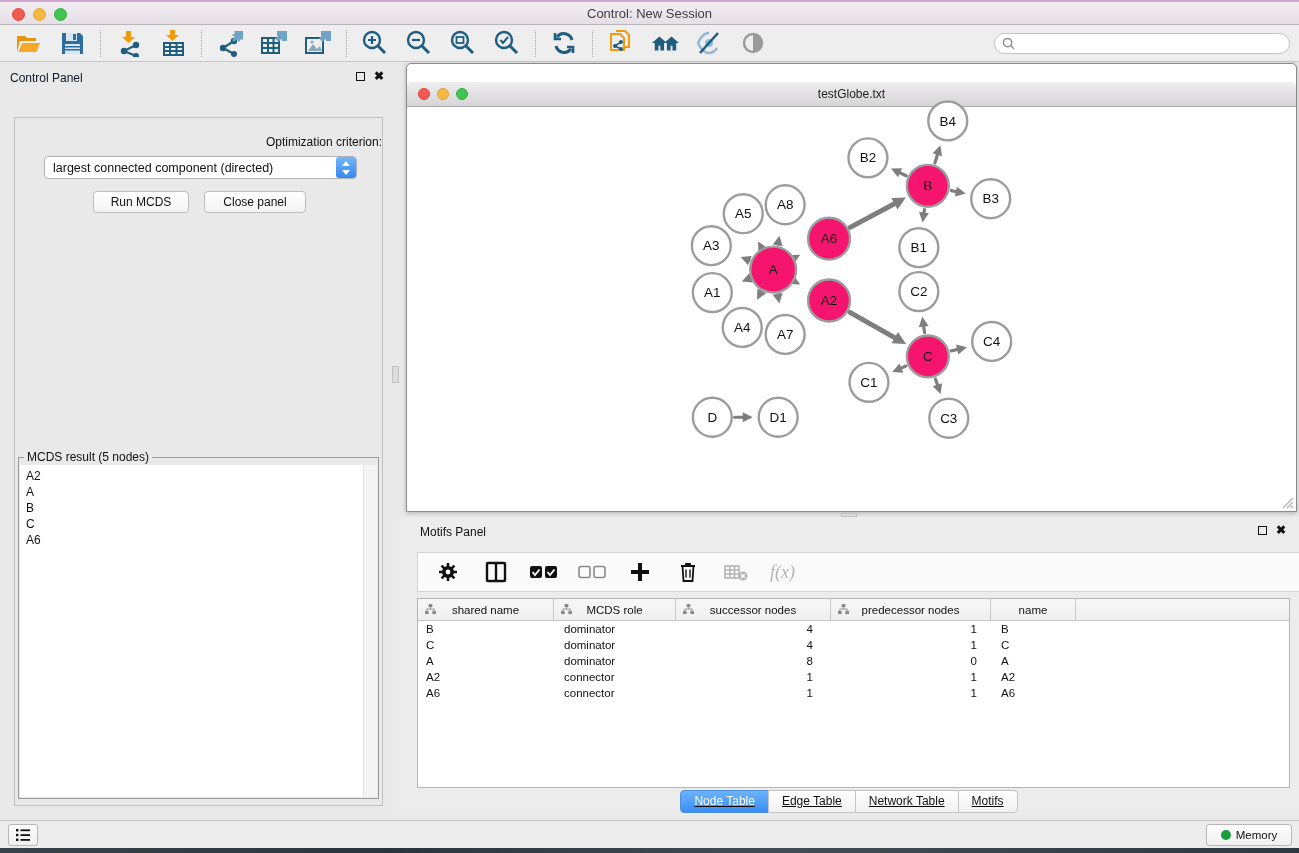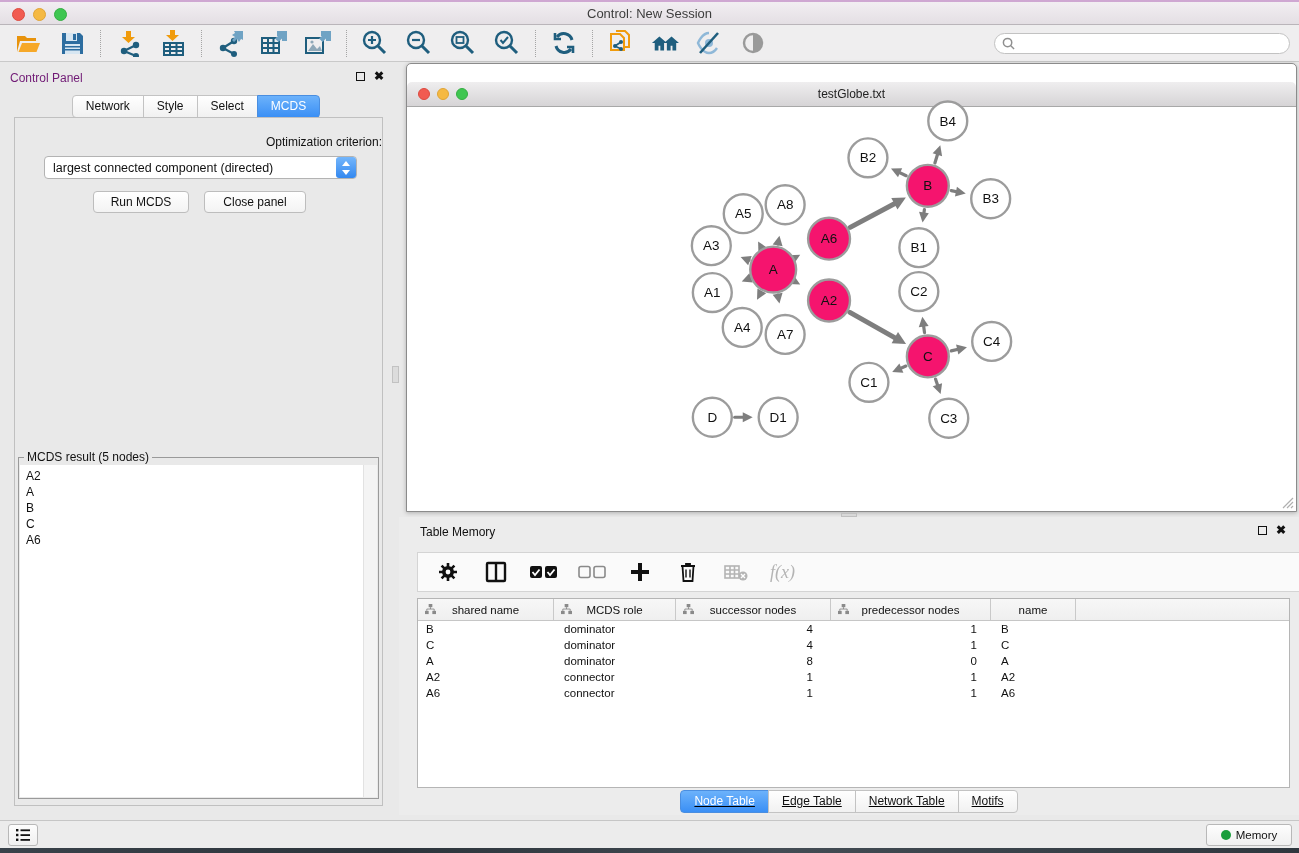--- a/index.html
+++ b/index.html
@@ -20,21 +20,21 @@
   .toolbar{position:absolute;top:25px;left:0;right:0;height:37px;background:#efeeef;
     border-bottom:1px solid #c9c9c9;display:flex;align-items:center;box-sizing:border-box;}
   .tb-group{display:flex;align-items:center;gap:16px;padding:0 14px;}
   .tb-sep{width:0;height:27px;border-left:1px dotted #a5a5a5;}
   .tb-icon{width:28px;height:28px;display:flex;align-items:center;justify-content:center;}
   .search{margin-left:auto;margin-right:9px;width:296px;height:21px;border:1px solid #c2c2c2;
     border-radius:11px;background:#fff;display:flex;align-items:center;padding-left:7px;box-sizing:border-box;}
   .search input{border:none;outline:none;flex:1;font-size:12px;background:transparent;margin-left:4px;}
   
   .control-panel{position:absolute;left:0;top:62px;width:392px;height:758px;background:#e9e9e9;}
-  .cp-title{position:absolute;left:10px;top:9px;font-size:12px;color:#701a75;}
+  .cp-title{position:absolute;left:10px;top:9px;font-size:12px;color:#0f172a;}
   .win-btns{position:absolute;right:8px;top:9px;display:flex;gap:9px;align-items:center;}
   .float-btn{width:9px;height:9px;border:1.5px solid #111;box-sizing:border-box;display:inline-block;}
   .close-btn{font-size:12px;font-weight:bold;color:#111;line-height:10px;}
   .seg-tabs{display:flex;justify-content:center;}
   .cp-tabs{position:absolute;top:33px;left:0;right:0;}
   .seg-tab{font-size:12px;padding:3px 13px 4px;background:linear-gradient(#ffffff,#f1f1f1);
     border:1px solid #c3c3c3;margin-left:-1px;color:#111;cursor:default;}
   .seg-tab:first-child{border-radius:4px 0 0 4px;margin-left:0;}
   .seg-tab:last-child{border-radius:0 4px 4px 0;}
   .seg-tab.sel{background:linear-gradient(#6cb2fb,#3a8ff5);color:#fff;border-color:#4a8ee0;}
@@ -275,26 +275,20 @@
       <input placeholder="" style="">
     </div>
   </div>
 
   <div class="control-panel">
     <div class="cp-title">Control Panel</div>
     <div class="win-btns">
       <span class="float-btn"></span>
       <span class="close-btn">✖</span>
     </div>
-    <div class="cp-tabs seg-tabs" id="control-tabs">
-        <div class="seg-tab">Network</div>
-        <div class="seg-tab">Style</div>
-        <div class="seg-tab">Select</div>
-        <div class="seg-tab sel">MCDS</div>
-      </div>
     <div class="cp-content">
       <div class="opt-label">Optimization criterion:</div>
       <div class="dropdown">
         <span class="val">largest connected component (directed)</span>
         <span class="dd-stepper">
           <svg width="10" height="14" viewBox="0 0 10 14" fill="#fff">
               <path d="M5 0l4 5H1z"></path>
               <path d="M5 14l4-5H1z"></path>
             </svg>
         </span>
@@ -491,21 +485,21 @@
             <text x="371" y="329" dy="4.6" text-anchor="middle" font-family="Liberation Sans, sans-serif" font-size="13.5" fill="#111111">D1</text>
           </g>
         </svg>
       <svg class="nw-grip" width="12" height="12" viewBox="0 0 12 12">
           <path d="M11 1L1 11M11 5L5 11M11 9l-2 2" stroke="#b0b0b0" stroke-width="1.2"></path>
         </svg>
     </div>
     <div class="h-handle"></div>
 
     <div class="table-panel">
-      <div class="tp-title">Table Memory</div>
+      <div class="tp-title">Motifs Panel</div>
       <div class="win-btns" style="top:8px;right:13px;">
         <span class="float-btn"></span>
         <span class="close-btn">✖</span>
       </div>
       <div class="tp-toolbar">
         <span class="tb-icon">
           <svg width="22" height="22" viewBox="0 0 22 22">
               <g stroke="#111" stroke-width="2.6">
                 <path d="M11 2v18M2 11h18M4.6 4.6l12.8 12.8M17.4 4.6L4.6 17.4"></path>
               </g>

